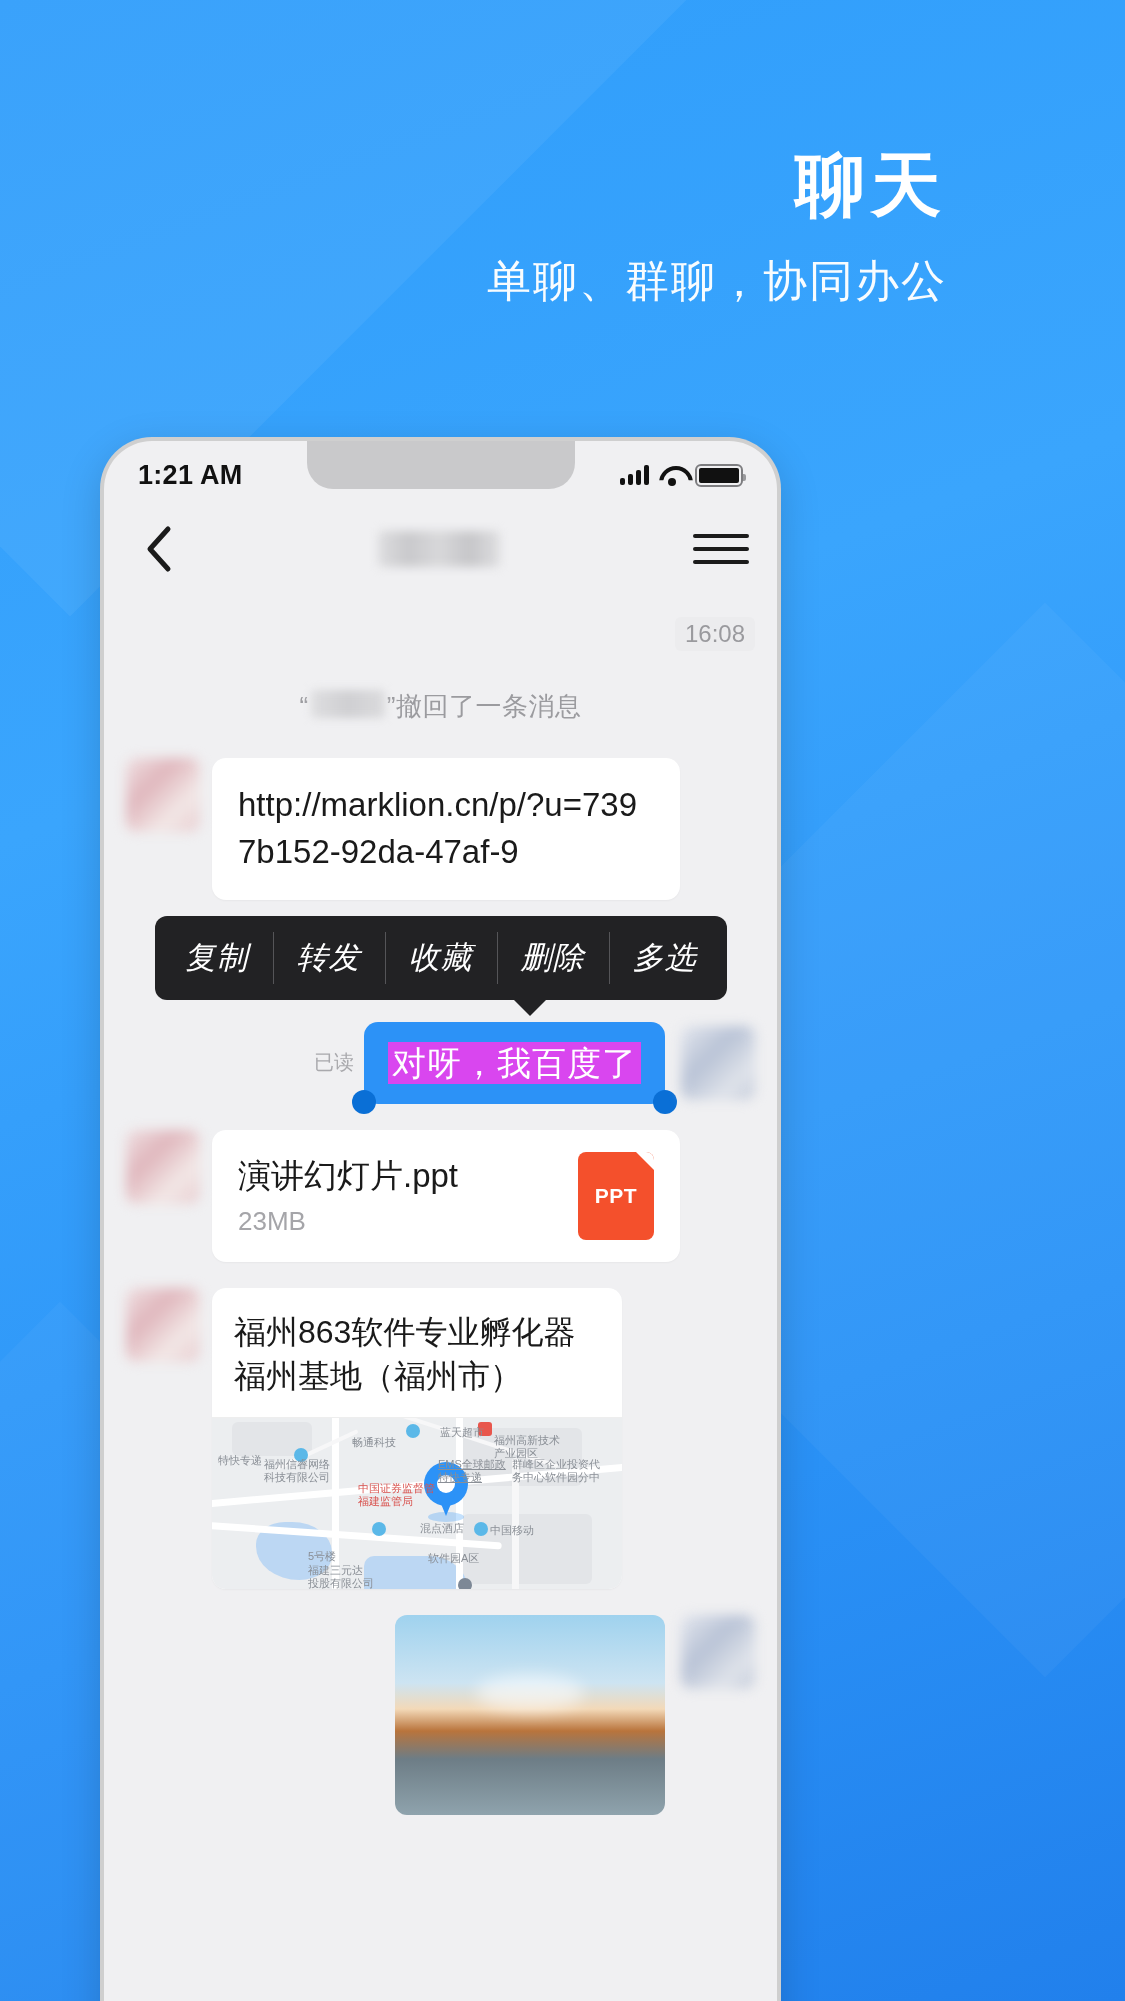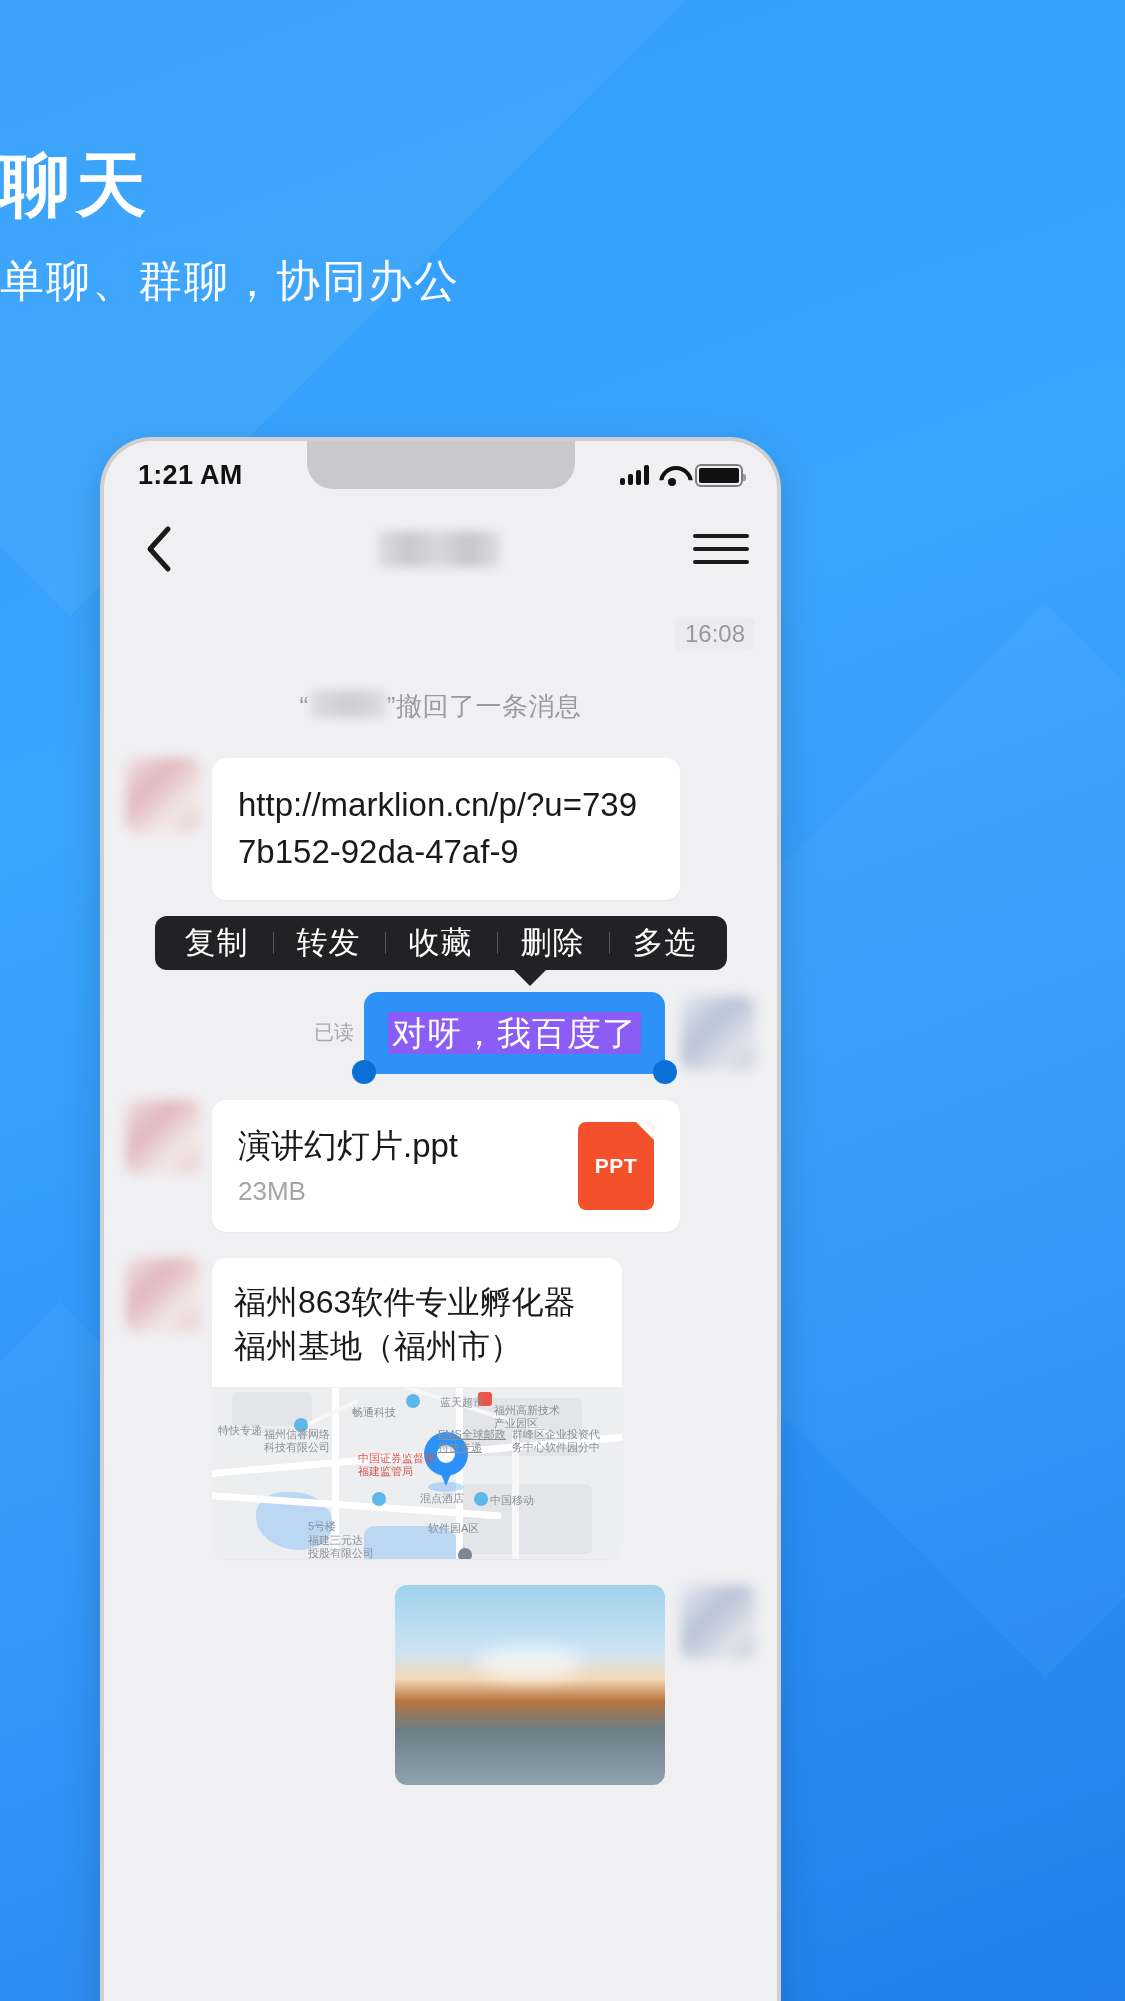--- a/index.html
+++ b/index.html
@@ -22,21 +22,21 @@
   }
   .deco1 { width: 900px; height: 900px; left: -380px; top: -470px; transform: rotate(45deg); }
   .deco2 { width: 760px; height: 760px; right: -300px; top: 760px; transform: rotate(45deg);
            background: rgba(255,255,255,0.04); }
   .deco3 { width: 620px; height: 620px; left: -250px; top: 1430px; transform: rotate(45deg);
            background: rgba(255,255,255,0.035); }
 
   
   .headline {
     position: absolute; top: 148px; left: 0; width: 947px;
-    text-align: left; color: #ffffff;
+    text-align: right; color: #ffffff;
   }
   .headline .h-title {
     font-size: 70px; font-weight: bold; letter-spacing: 6px; line-height: 1.08;
   }
   .headline .h-sub {
     margin-top: 28px; font-size: 44px; font-weight: normal; letter-spacing: 2px;
     color: #ffffff; opacity: 0.97;
   }
 
   
@@ -166,21 +166,21 @@
   .bubble.link {
     padding: 24px 26px; font-size: 33px; line-height: 1.42; color: #1a1a1a;
     word-break: break-all;
   }
 
   
   .ctxwrap { position: relative; display:flex; justify-content:center; margin-top: 16px; }
   .ctxmenu {
     background: #222224; border-radius: 12px;
     display: flex; align-items: stretch;
-    padding: 0 6px; height: 54px;
+    padding: 0 6px; height: 84px; font-style: italic;
   }
   .ctxmenu .item {
     display:flex; align-items:center; padding: 0 24px;
     color:#fff; font-size: 31px; letter-spacing: 1px;
     position: relative;
   }
   .ctxmenu .item + .item::before {
     content:""; position:absolute; left:0; top:16px; bottom:16px;
     width:1px; background:#555558;
   }
@@ -194,21 +194,21 @@
 
   
   .sel-row { display:flex; align-items:center; justify-content:flex-end; margin-top: 22px; }
   .readmark { font-size: 20px; color:#a9a9ad; margin-right: 10px; }
   .selbubble {
     position: relative;
     background: #2c92f7; border-radius: 14px;
     padding: 20px 24px; margin-right: 16px;
   }
   .selbubble .sel-text {
-    background: #8b5cf6; color:#ffffff; font-size: 34px; line-height: 1.25;
+    background: #d946ef; color:#ffffff; font-size: 34px; line-height: 1.25;
     padding: 2px 4px; white-space: nowrap; letter-spacing: 1px;
   }
   .handle {
     position: absolute; width: 24px; height: 24px; border-radius: 50%;
     background: #0a6fd6;
   }
   .handle.left  { left: -12px;  bottom: -10px; }
   .handle.right { right: -12px; bottom: -10px; }
 
   

